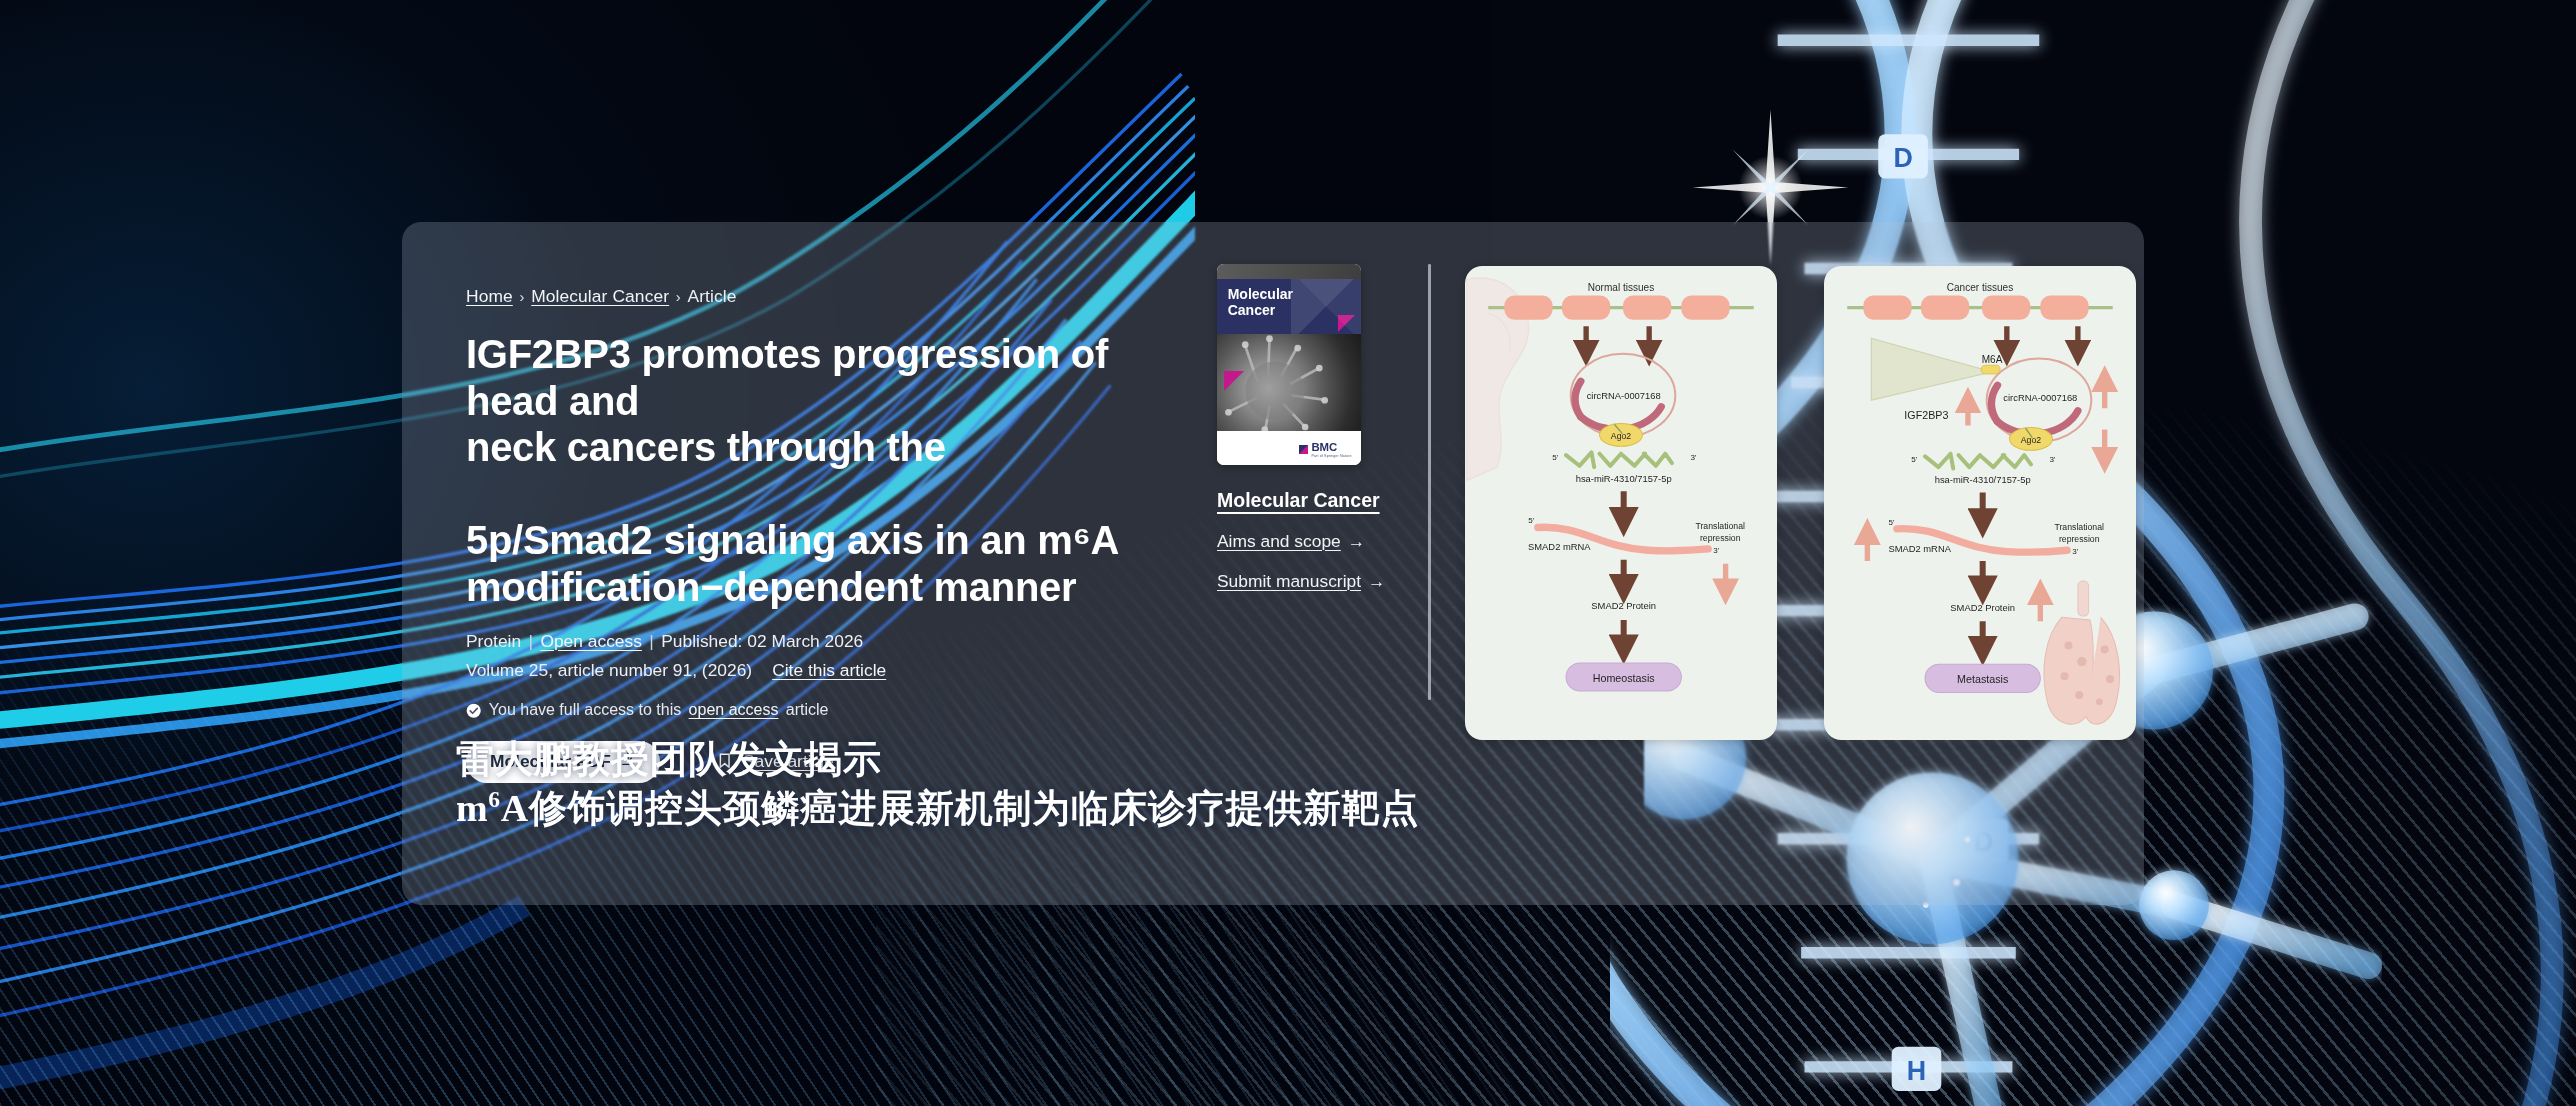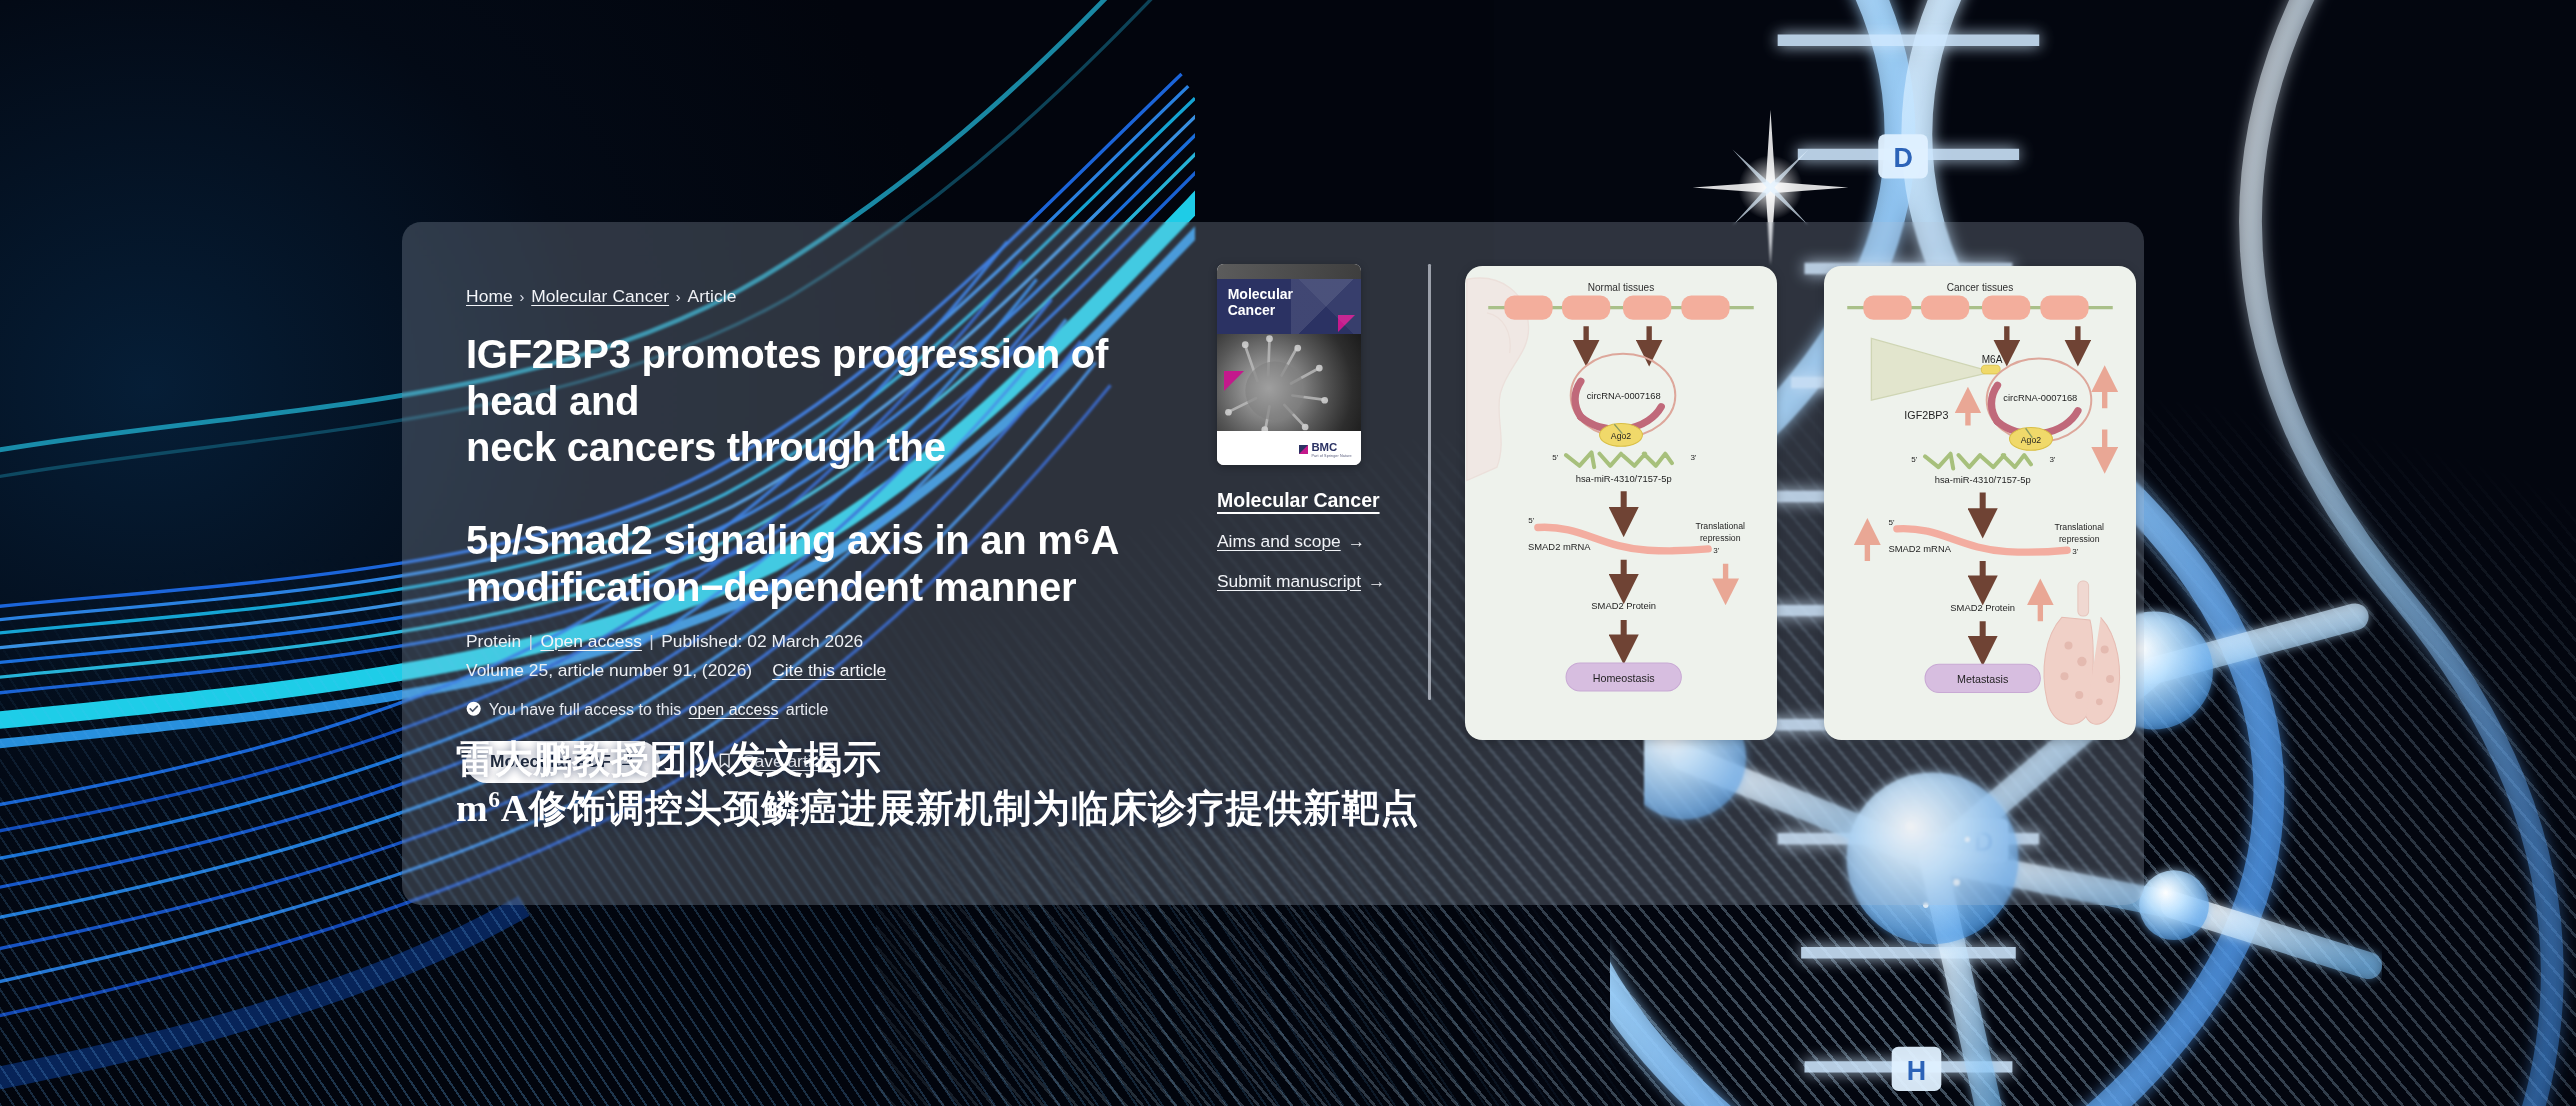--- a/index.html
+++ b/index.html
@@ -86,21 +86,21 @@
     color: #ffffff;
     letter-spacing: -0.3px;
     max-width: 741px;
   }
 
   .meta1 { margin-top: 20px; font-size: 17.4px; color:#eceff4; display:flex; align-items:center; gap:7.4px; }
   .meta2 { margin-top: 8.7px; font-size: 17.4px; color:#eceff4; display:flex; align-items:center; gap:20px; }
   .pipe { color:#cfd5e0; }
   .ul-link { text-decoration: underline; text-underline-offset: 3.4px; text-decoration-thickness: 1.3px; color:#f3f5f9; cursor:pointer; }
 
-  .access { margin-top: 20px; font-size: 16px; color:#e6e9f0; display:flex; gap:7.4px; }
+  .access { margin-top: 20px; font-size: 16px; color:#e6e9f0; display:flex; align-items:center; gap:7.4px; }
   .check-ico { width:15.4px; height:15.4px; display:inline-block; }
 
   .actions { margin-top: 21.5px; display:flex; align-items:center; gap:32px; }
   .btn-pdf {
     background:#ffffff; color:#232e3f;
     border:none; border-radius:27px;
     padding: 10.7px 24px;
     font-size:17.4px; font-weight:700;
     font-family:"Liberation Sans", sans-serif;
     display:flex; align-items:center; gap:9.4px; cursor:pointer;

